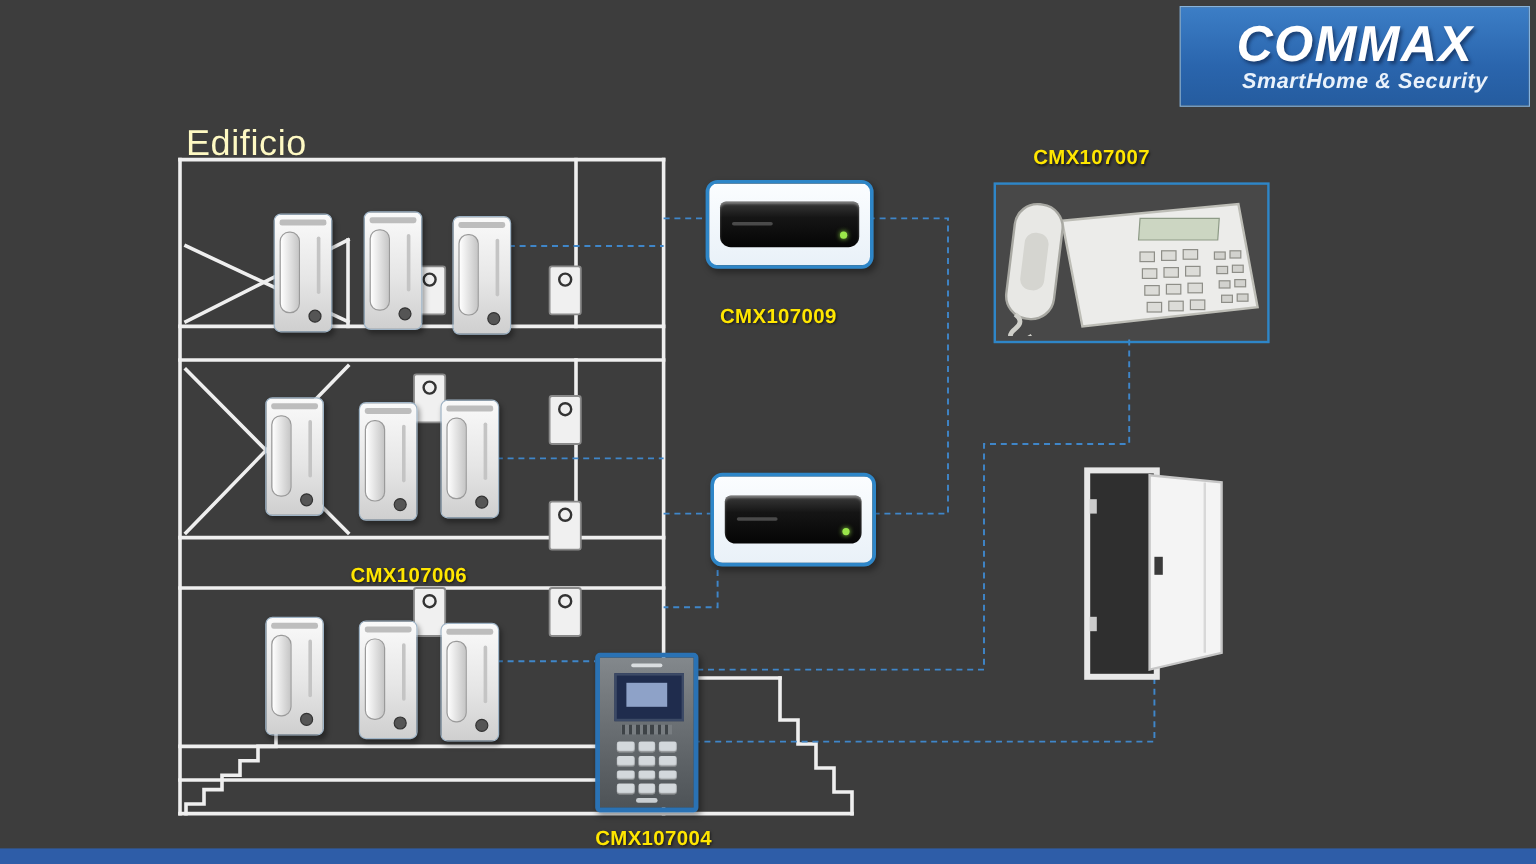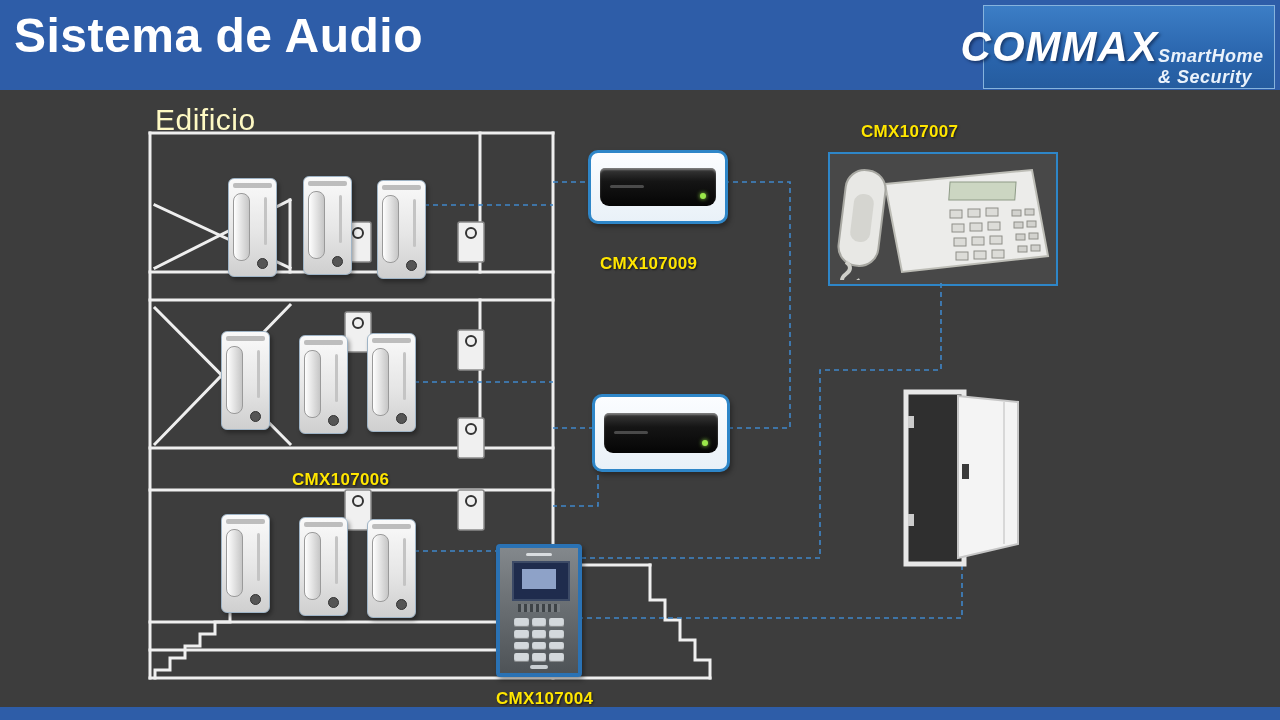--- a/index.html
+++ b/index.html
@@ -16,21 +16,21 @@
     background:#2e5da8;z-index:5;
   }
   .header .title{
     position:absolute;left:14px;top:8px;
     font-size:48px;font-weight:bold;color:#ffffff;letter-spacing:.5px;
   }
   .logo{
     position:absolute;top:5px;right:5px;width:290px;height:82px;
     background:linear-gradient(180deg,#3c7ec6 0%,#2a65ad 60%,#255c9f 100%);
     border:1px solid #86b3dd;z-index:6;
-    display:flex;flex-direction:row;align-items:center;justify-content:center;
+    display:flex;flex-direction:column;align-items:center;justify-content:center;
   }
   .logo .brand{
     font-size:42px;font-weight:800;font-style:italic;color:#ffffff;
     letter-spacing:1px;line-height:40px;
     text-shadow:2px 2px 3px rgba(10,25,60,.55);
   }
   .logo .tagline{
     font-size:18px;font-weight:bold;font-style:italic;color:#eaf2fb;
     letter-spacing:.5px;margin-top:0px;align-self:flex-end;margin-right:34px;
   }
@@ -203,23 +203,20 @@
       <path d="M414,551 H496"></path>
       <path d="M553,182 H588"></path>
       <path d="M553,428 H592"></path>
       <path d="M724,182 H790 V428 H724"></path>
       <path d="M941,283 V370 H820 V558 H582"></path>
       <path d="M962,565 V618 H582"></path>
       <path d="M598,466 V506 H553"></path>
     </g>
   </svg>
 
-  <div class="header">
-    <div class="title">Sistema de Audio</div>
-  </div>
   <div class="logo">
     <div class="brand">COMMAX</div>
     <div class="tagline">SmartHome &amp; Security</div>
   </div>
 
   <div class="bottom-bar"></div>
 
   <div class="edificio">Edificio</div>
 
   <div class="interphone" style="left:228px;top:178px">

